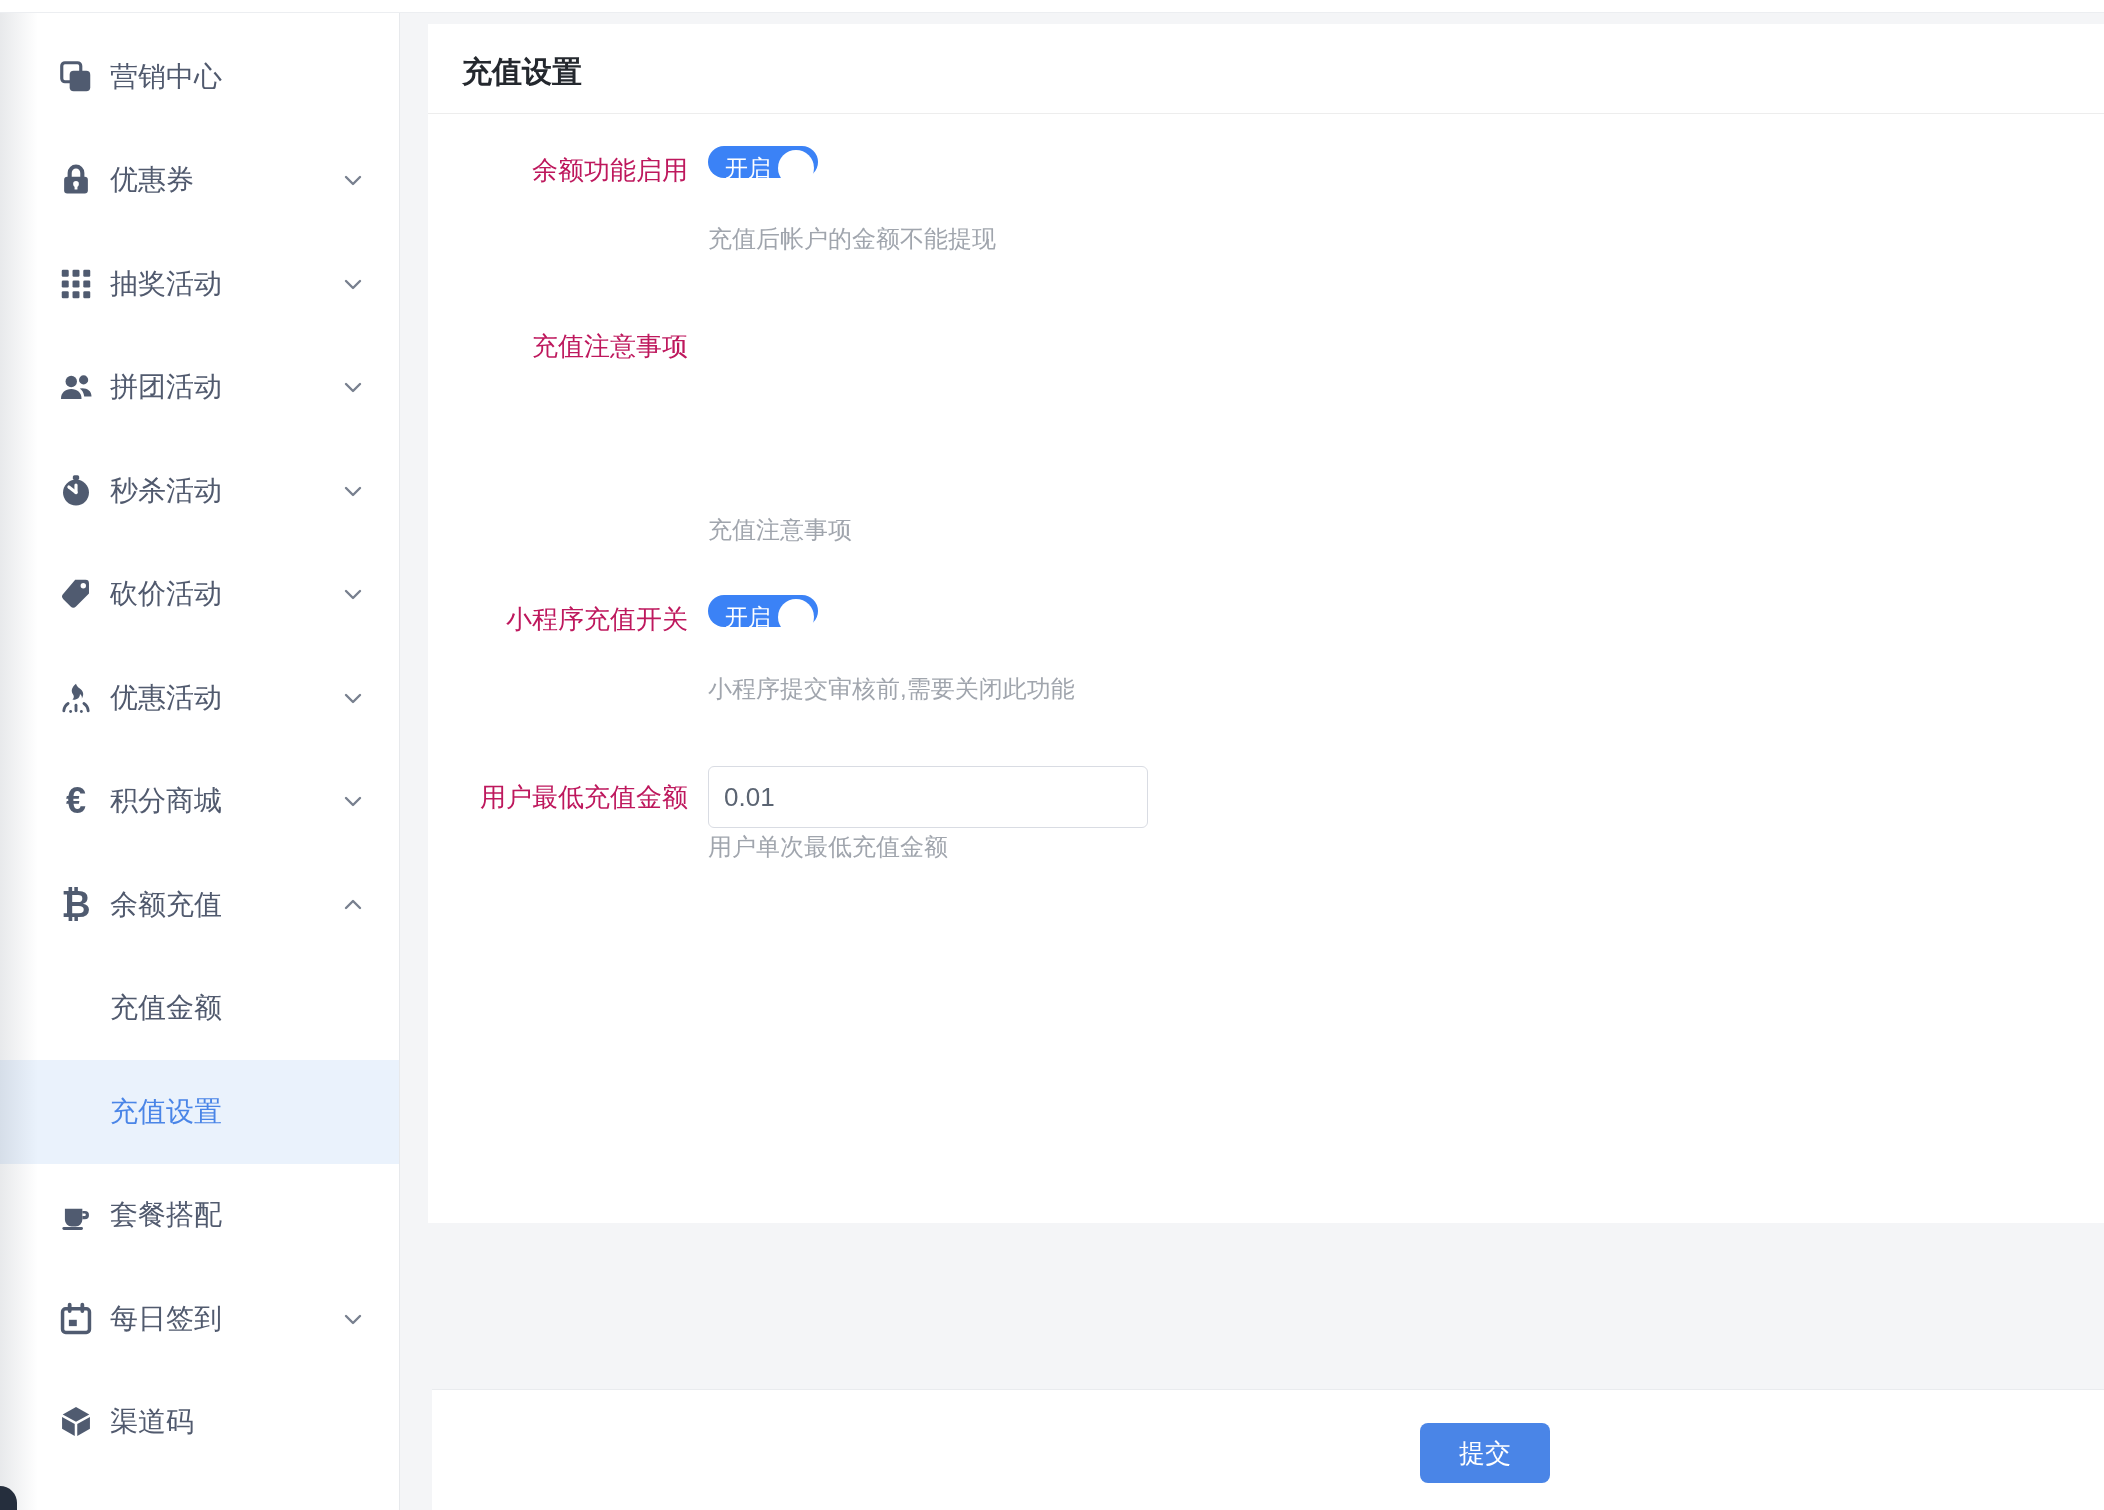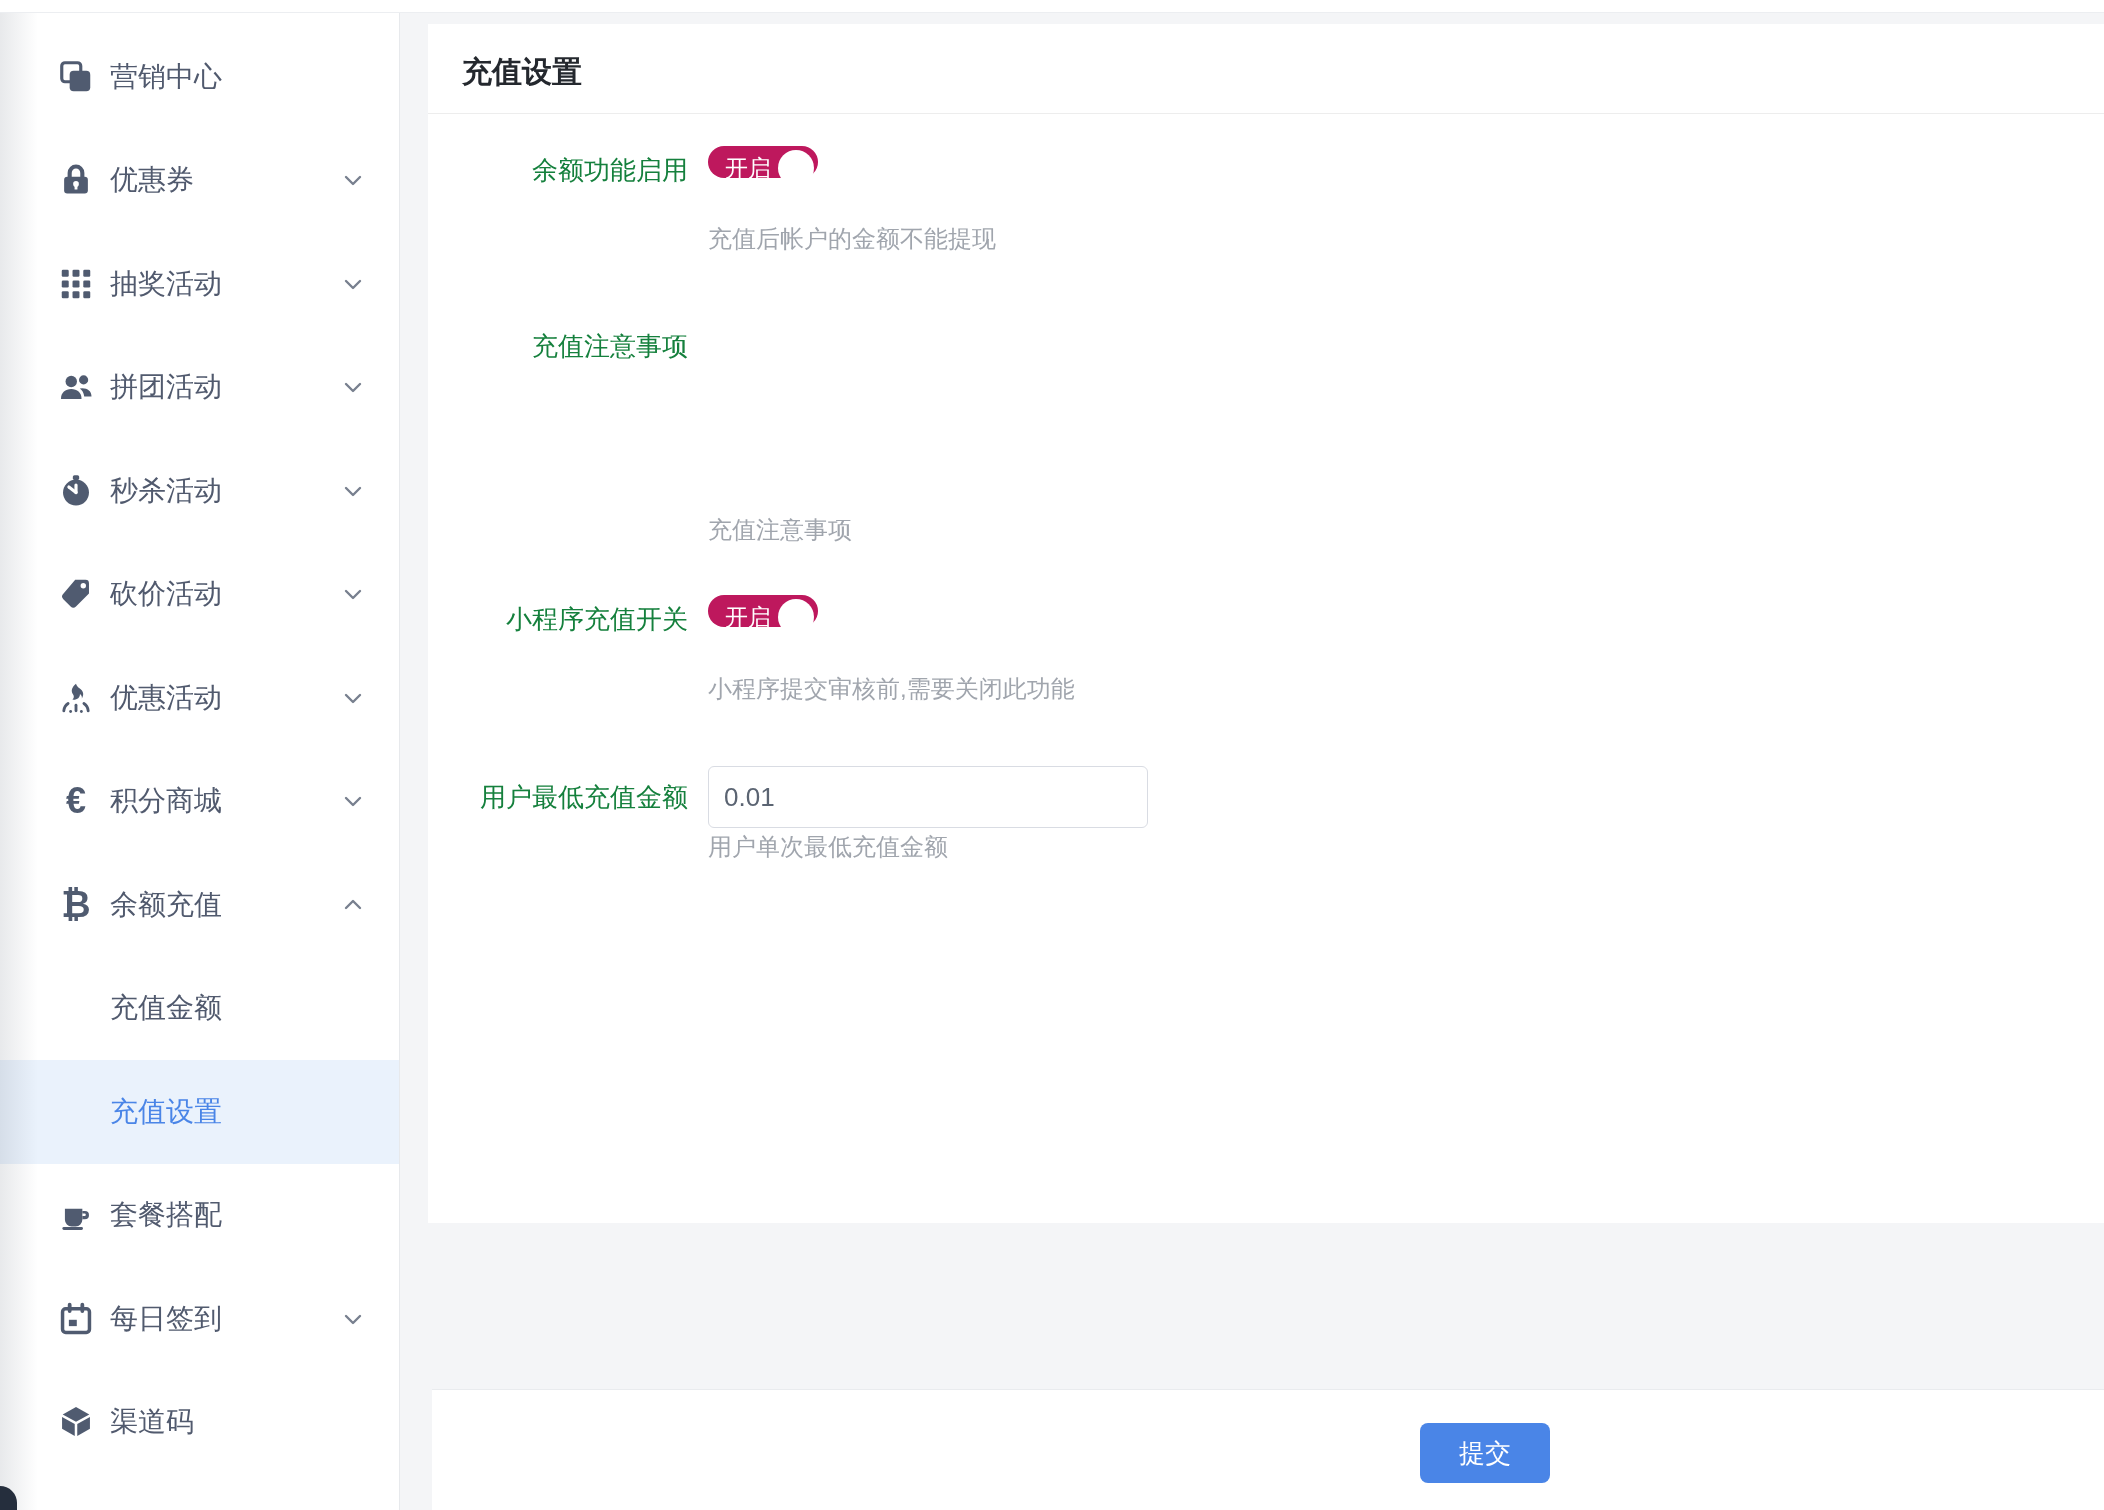--- a/index.html
+++ b/index.html
@@ -37,25 +37,25 @@
     background:#252e3d; border-top-right-radius:18px; z-index:4; }
 
   
   .main { position:absolute; left:401px; top:13px; right:0; bottom:0; background:#f4f5f7; }
   .card { position:absolute; left:27px; top:11px; right:0; height:1199px; background:#ffffff; }
   .card-header { height:90px; border-bottom:1px solid #ededed; padding:28px 0 0 34px; }
   .card-title { font-size:30px; font-weight:bold; color:#24282e; }
 
   .form { position:absolute; left:0; top:90px; right:0; bottom:0; }
   .frm-label { position:absolute; left:0; width:260px; text-align:right;
-    font-size:26px; color:#15803d; line-height:30px; white-space:nowrap; }
+    font-size:26px; color:#be185d; line-height:30px; white-space:nowrap; }
   .helper { position:absolute; left:280px; font-size:24px; color:#a0a5ad; line-height:28px; white-space:nowrap; }
 
   .switch { position:absolute; left:280px; width:110px; height:32px; border-radius:22px;
-    background:#be185d; cursor:pointer;text-decoration:underline; }
+    background:#3b82f6; cursor:pointer;text-decoration:underline; }
   .switch .sw-text { position:absolute; left:17px; top:0; line-height:44px;
     font-size:23px; color:#ffffff; }
   .switch .sw-knob { position:absolute; right:4px; top:4px; width:36px; height:36px;
     border-radius:50%; background:#ffffff; }
 
   .notice-textarea { position:absolute; left:280px; top:201px; width:920px; height:198px;
     border:1px solid #d9dce3; border-radius:6px; padding:8px 14px;
     font-family:"Liberation Sans", sans-serif; font-size:25px; line-height:38px;
     color:#5b6472; resize:both; outline:none; background:#fff; }
 

